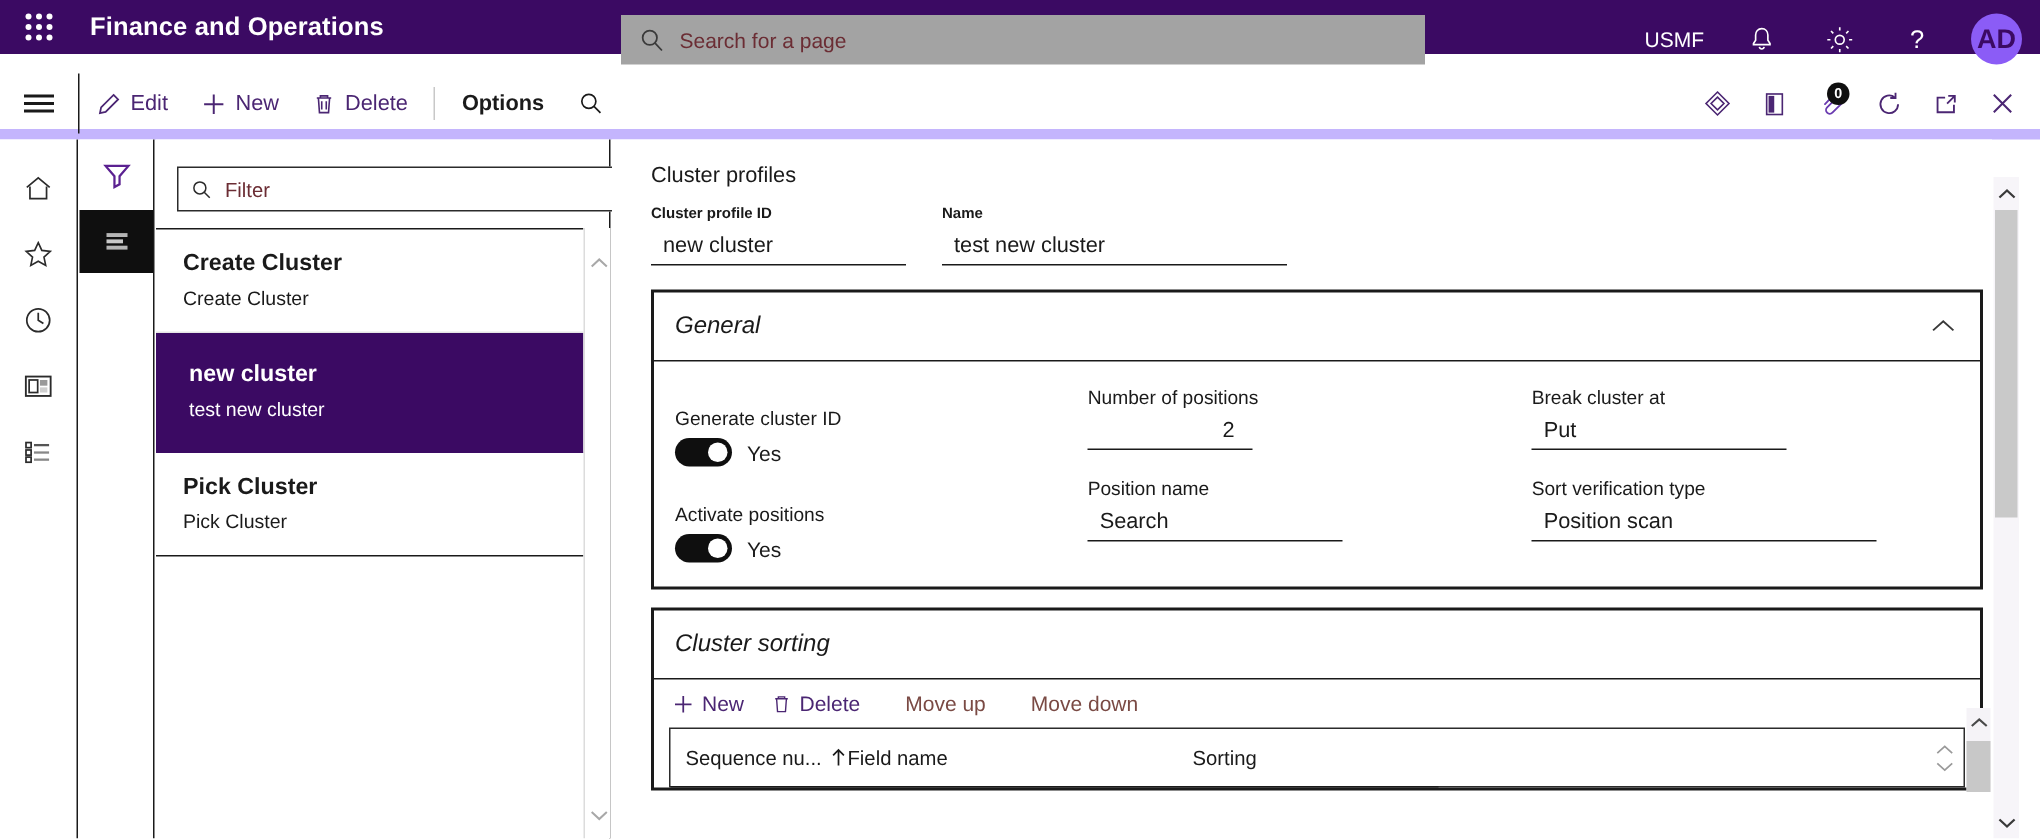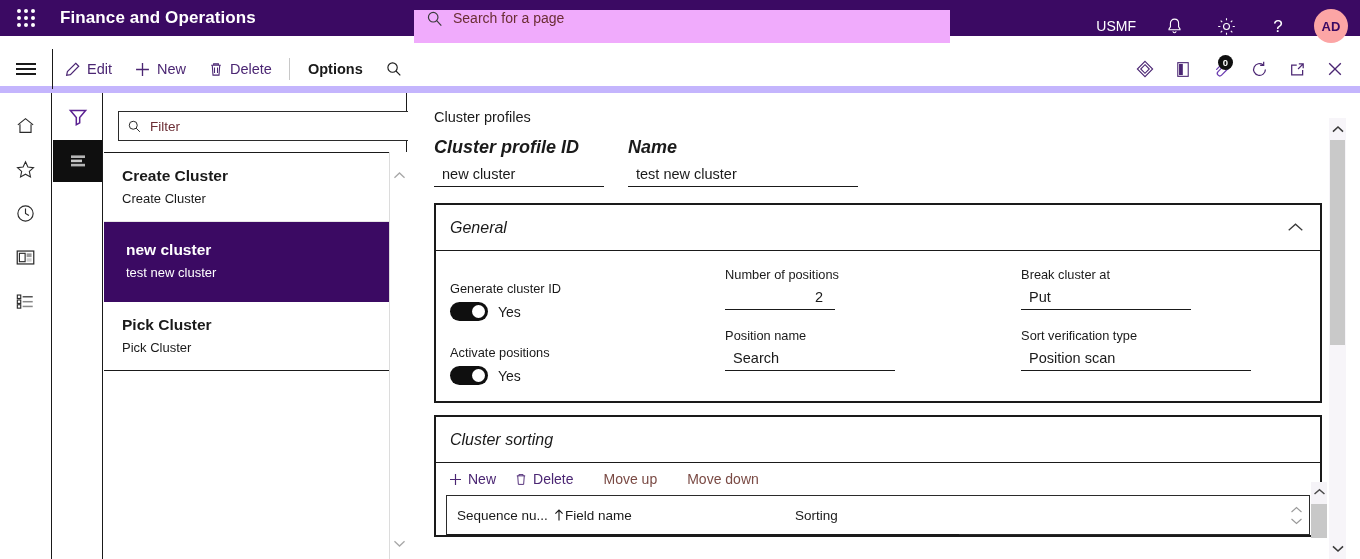--- a/index.html
+++ b/index.html
@@ -24,37 +24,37 @@
     display: grid; grid-template-columns: repeat(3, 4px); grid-template-rows: repeat(3, 4px);
     gap: 3px;
   }
   .waffle-grid i { width: 4px; height: 4px; background: #fff; border-radius: 50%; display:block; }
   .app-title {
     color: #ffffff; font-size: 17px; font-weight: bold; margin-left: 8px;
     letter-spacing: .1px;
   }
   .search-wrap {
     position: absolute; left: 414px; top: 10px; width: 536px; height: 33px;
-    background: #f0abfc; display: flex; padding-left: 12px;
+    background: #a3a3a3; display: flex; align-items: center; padding-left: 12px;
   }
   .search-ico { width: 18px; height: 18px; flex: 0 0 18px; }
   .search-placeholder {
     font-size: 14px; color: #6b2d34; margin-left: 9px;
   }
   .top-right {
     position: absolute; right: 0; top: 0; height: 52px; display: flex; align-items: center;
   }
   .usmf { color:#fff; font-size: 14px; margin-right: 22px; }
   .topicon {
     width: 32px; height: 32px; margin-right: 20px; display:flex; align-items:center; justify-content:center;
     cursor: pointer;
   }
   .avatar {
-    width: 34px; height: 34px; border-radius: 50%; background: #fca5a5; color:#3B0A63;
-    font-size: 13px; font-weight: bold; display:flex; align-items:center; justify-content:center;
+    width: 34px; height: 34px; border-radius: 50%; background: #8b5cf6; color:#3B0A63;
+    font-size: 18px; font-weight: bold; display:flex; align-items:center; justify-content:center;
     margin-right: 12px; cursor: pointer;
   }
 
   
   .cmdbar {
     position: absolute; left: 0; top: 52px; width: 1360px; height: 41px;
     background: #ffffff; border-bottom: 7px solid #c4b5fd;
     display: flex; align-items: center;
   }
   .hamburger {
@@ -127,21 +127,21 @@
   .sc-bot { position:absolute; bottom: 5px; left:0; }
 
   
   .main {
     position: absolute; left: 408px; top: 93px; right: 32px; height: 466px;
     background: #ffffff; overflow: hidden;
   }
   .page-cap { font-size: 14.5px; color: #1a1a1a; margin: 16px 0 0 26px; }
   .hdr-fields { display: flex; margin: 12px 0 0 26px; }
   .fld { margin-right: 24px; }
-  .fld-label { font-size: 18px; font-weight: bold; color: #1a1a1a; margin-bottom: 6px; font-style: italic; }
+  .fld-label { font-size: 10px; font-weight: bold; color: #1a1a1a; margin-bottom: 6px; }
   .fld-input {
     width: 170px; border-bottom: 1px solid #1a1a1a; font-size: 14.5px; color: #1a1a1a;
     padding: 2px 0 4px 8px; cursor: text;
   }
   .fld-input.wide { width: 230px; }
 
   
   .fasttab {
     margin: 16px 0 0 26px; width: 888px; border: 2px solid #1a1a1a; background: #fff;
   }

